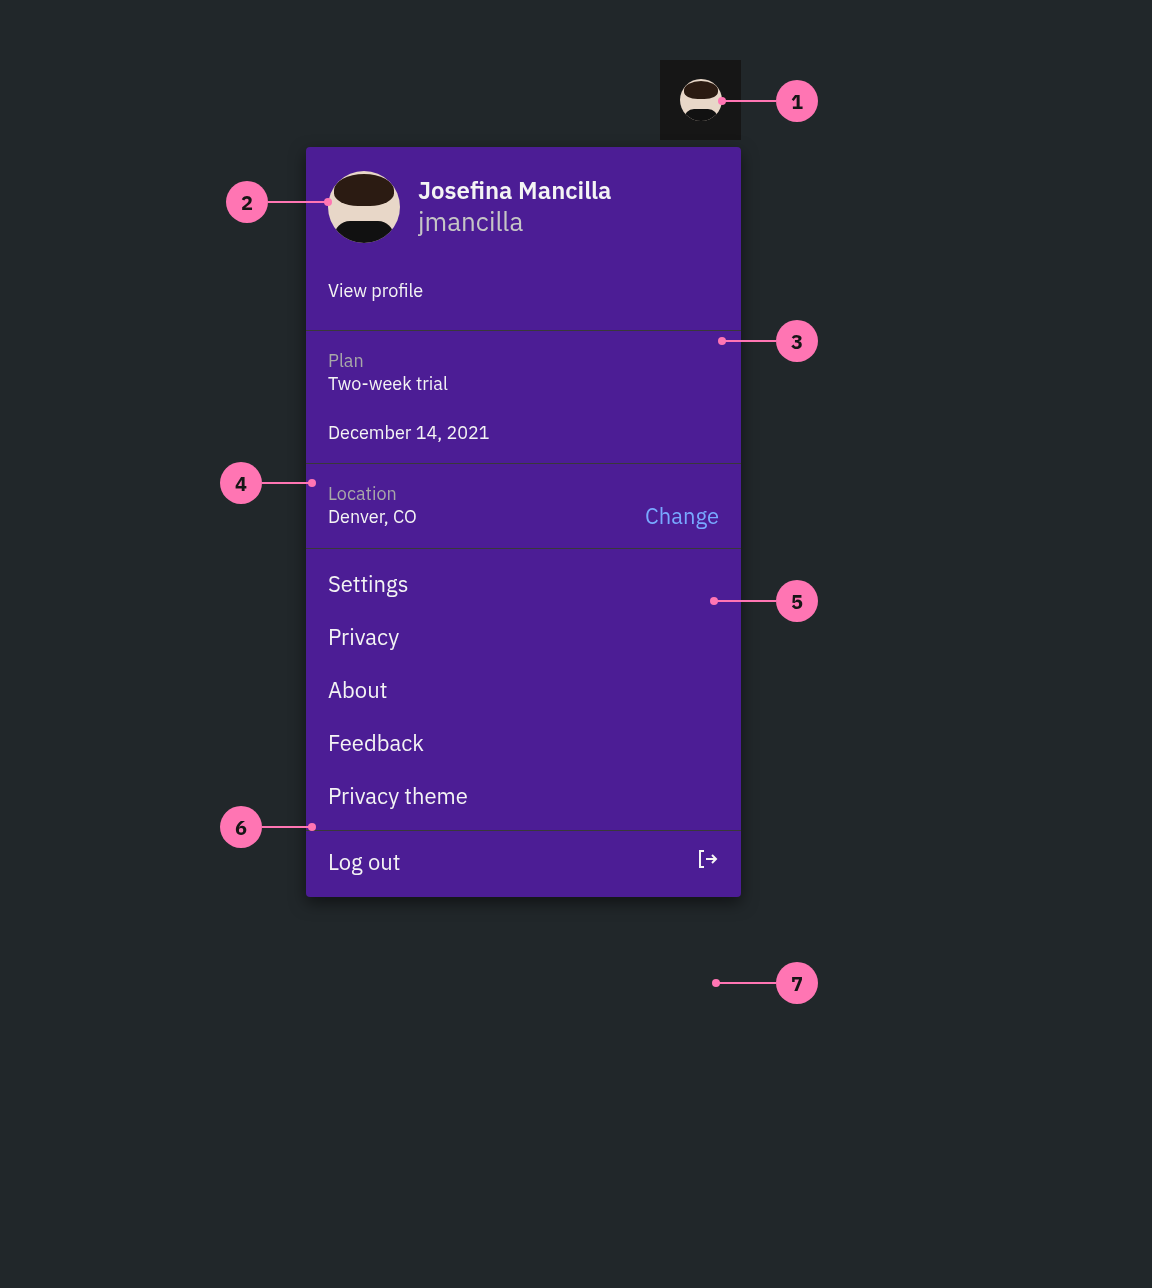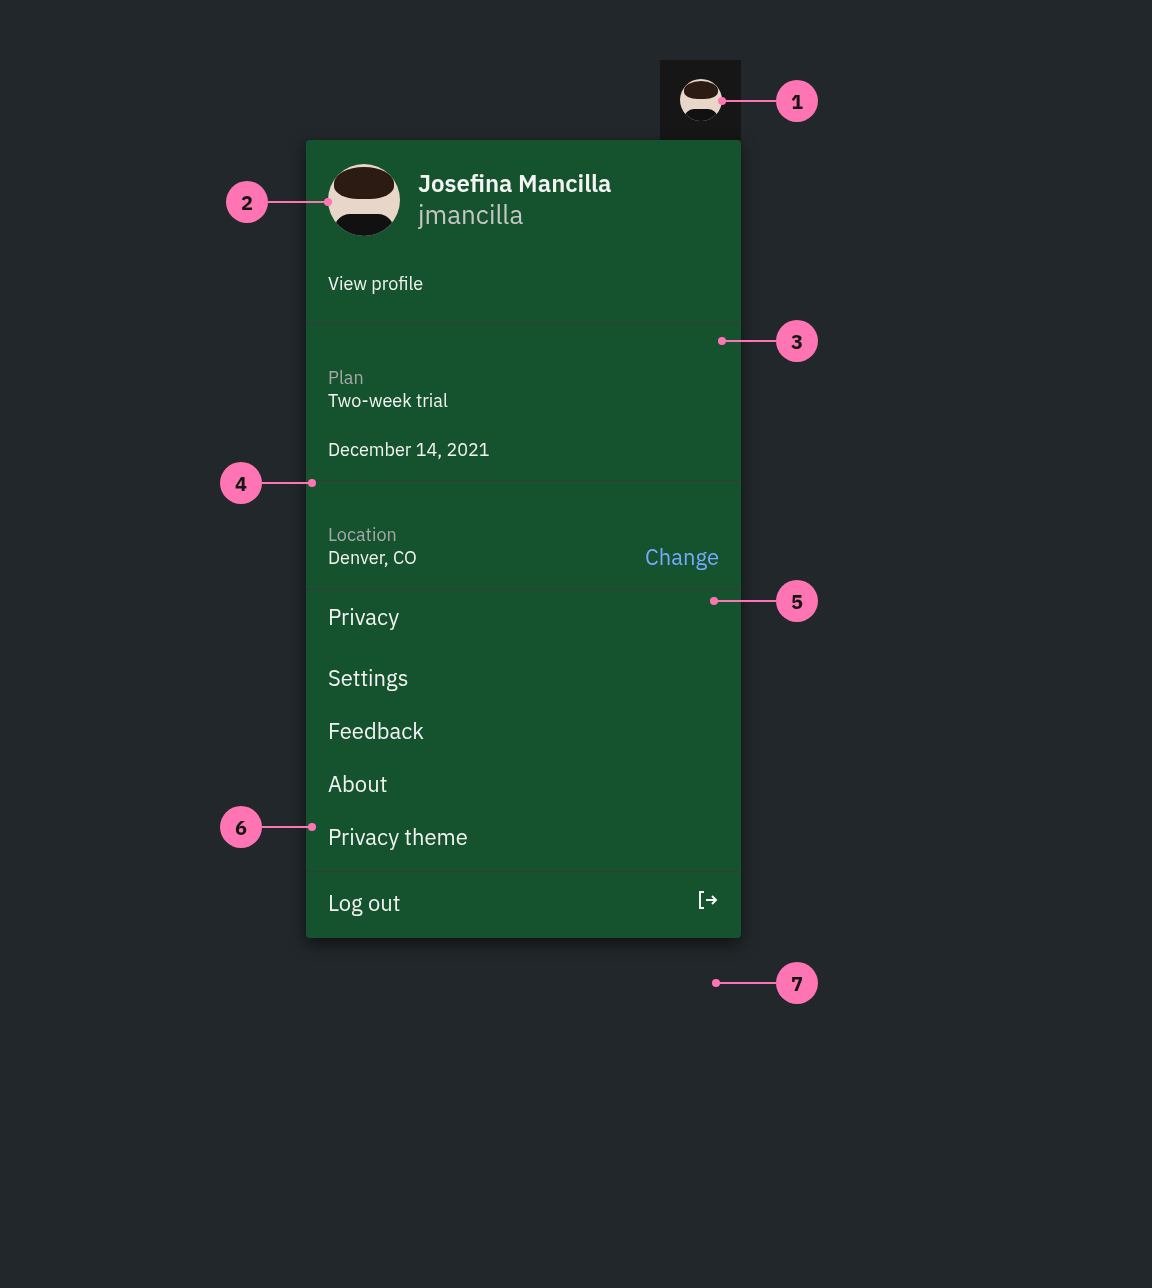--- a/index.html
+++ b/index.html
@@ -51,23 +51,23 @@
     position: absolute;
     left: 4px; right: 4px; bottom: -4px; height: 16px;
     background: #111;
     border-radius: 10px 10px 0 0;
   }
 
   
   .panel {
     position: absolute;
     left: 306px;
-    top: 140px;
+    top: 147px;
     width: 435px;
-    background: #14532d;
+    background: #4c1d95;
     border-radius: 4px;
     box-shadow: 0 6px 16px rgba(0,0,0,0.5);
   }
 
   .header {
     display: flex;
     align-items: center;
     gap: 18px;
     padding: 24px 22px 8px 22px;
   }
@@ -104,21 +104,21 @@
   }
 
   .divider {
     height: 1px;
     background: #393939;
   }
 
   .block {
     padding: 18px 22px;
   }
-  .label { font-size: 18px; color: #a8a8a8; line-height: 1.3; margin-top: 24px; }
+  .label { font-size: 18px; color: #a8a8a8; line-height: 1.3; }
   .value { font-size: 18px; color: #f4f4f4; line-height: 1.35; }
 
   .row {
     display: flex;
     align-items: flex-end;
     justify-content: space-between;
   }
   .link {
     font-size: 22px;
     color: #78a9ff;
@@ -220,24 +220,24 @@
       <div>
         <div class="label">Location</div>
         <div class="value">Denver, CO</div>
       </div>
       <div class="link">Change</div>
     </div>
 
     <div class="divider"></div>
 
     <div class="menu">
+      <div class="item first">Settings</div>
       <div class="item">Privacy</div>
-      <div class="item first">Settings</div>
+      <div class="item">About</div>
       <div class="item">Feedback</div>
-      <div class="item">About</div>
       <div class="item last">Privacy theme</div>
     </div>
 
     <div class="divider"></div>
 
     <div class="logout">
       <span>Log out</span>
       <span>
         <svg width="24" height="24" viewBox="0 0 24 24" fill="none" stroke-width="2">
           <path d="M9 4h-4v16h4"></path>

